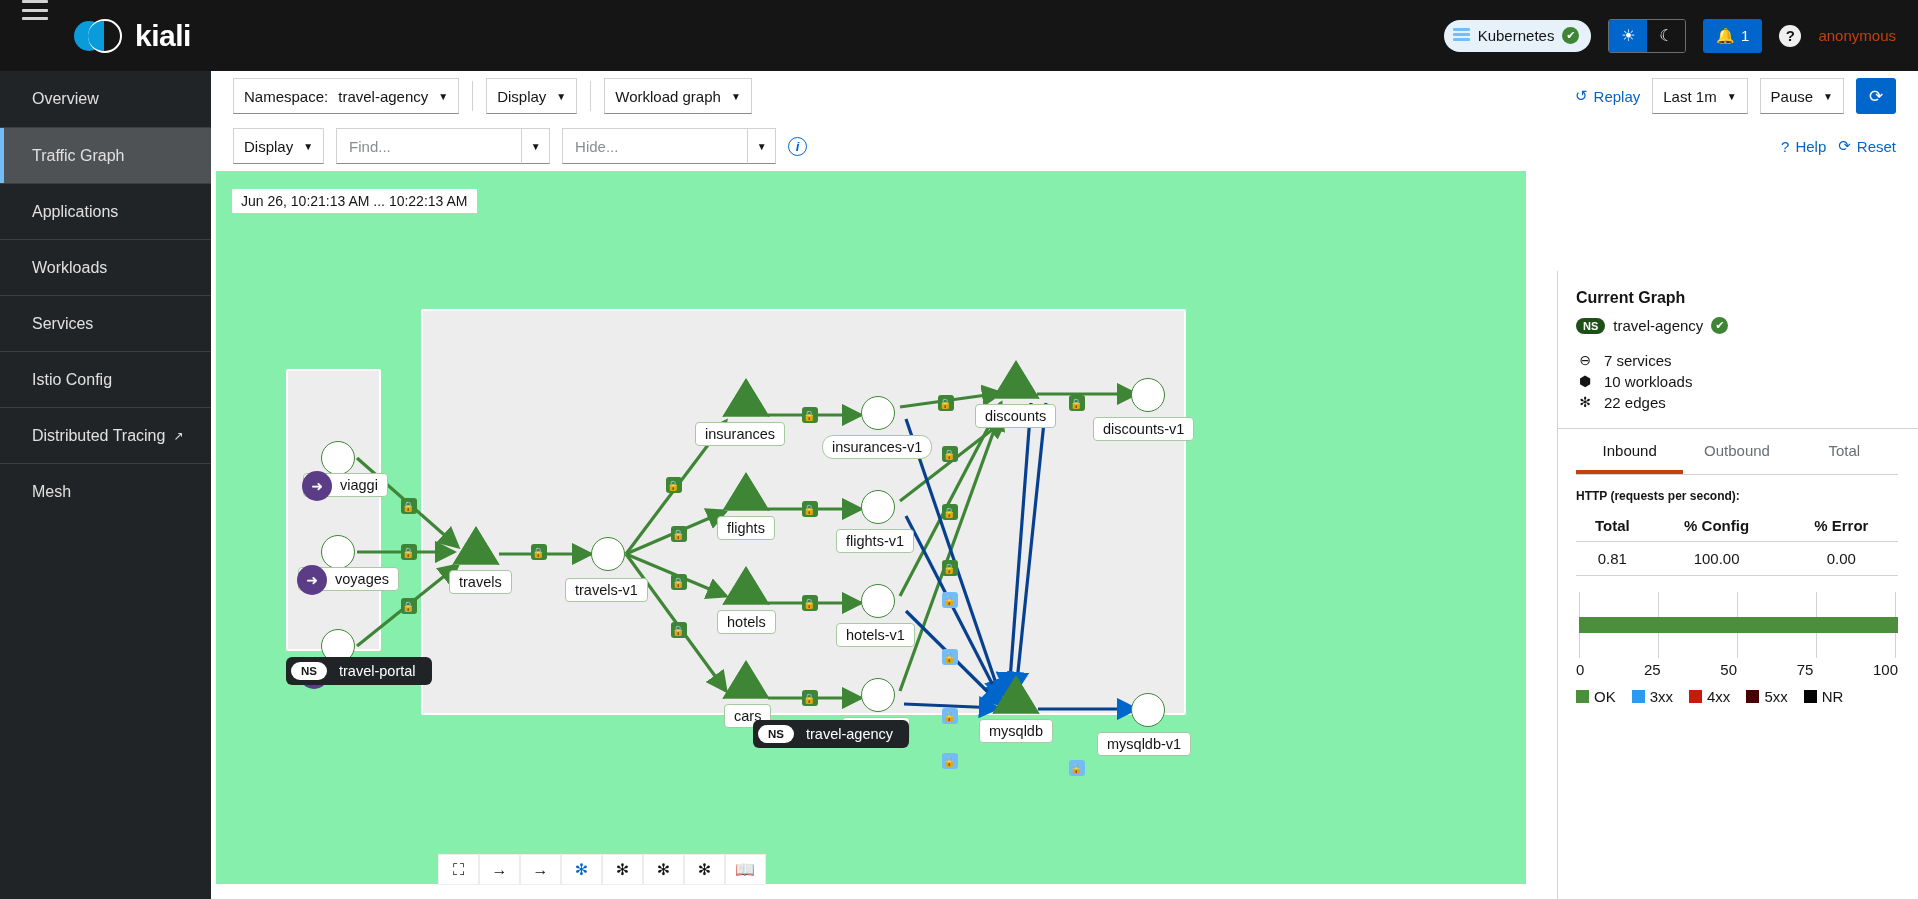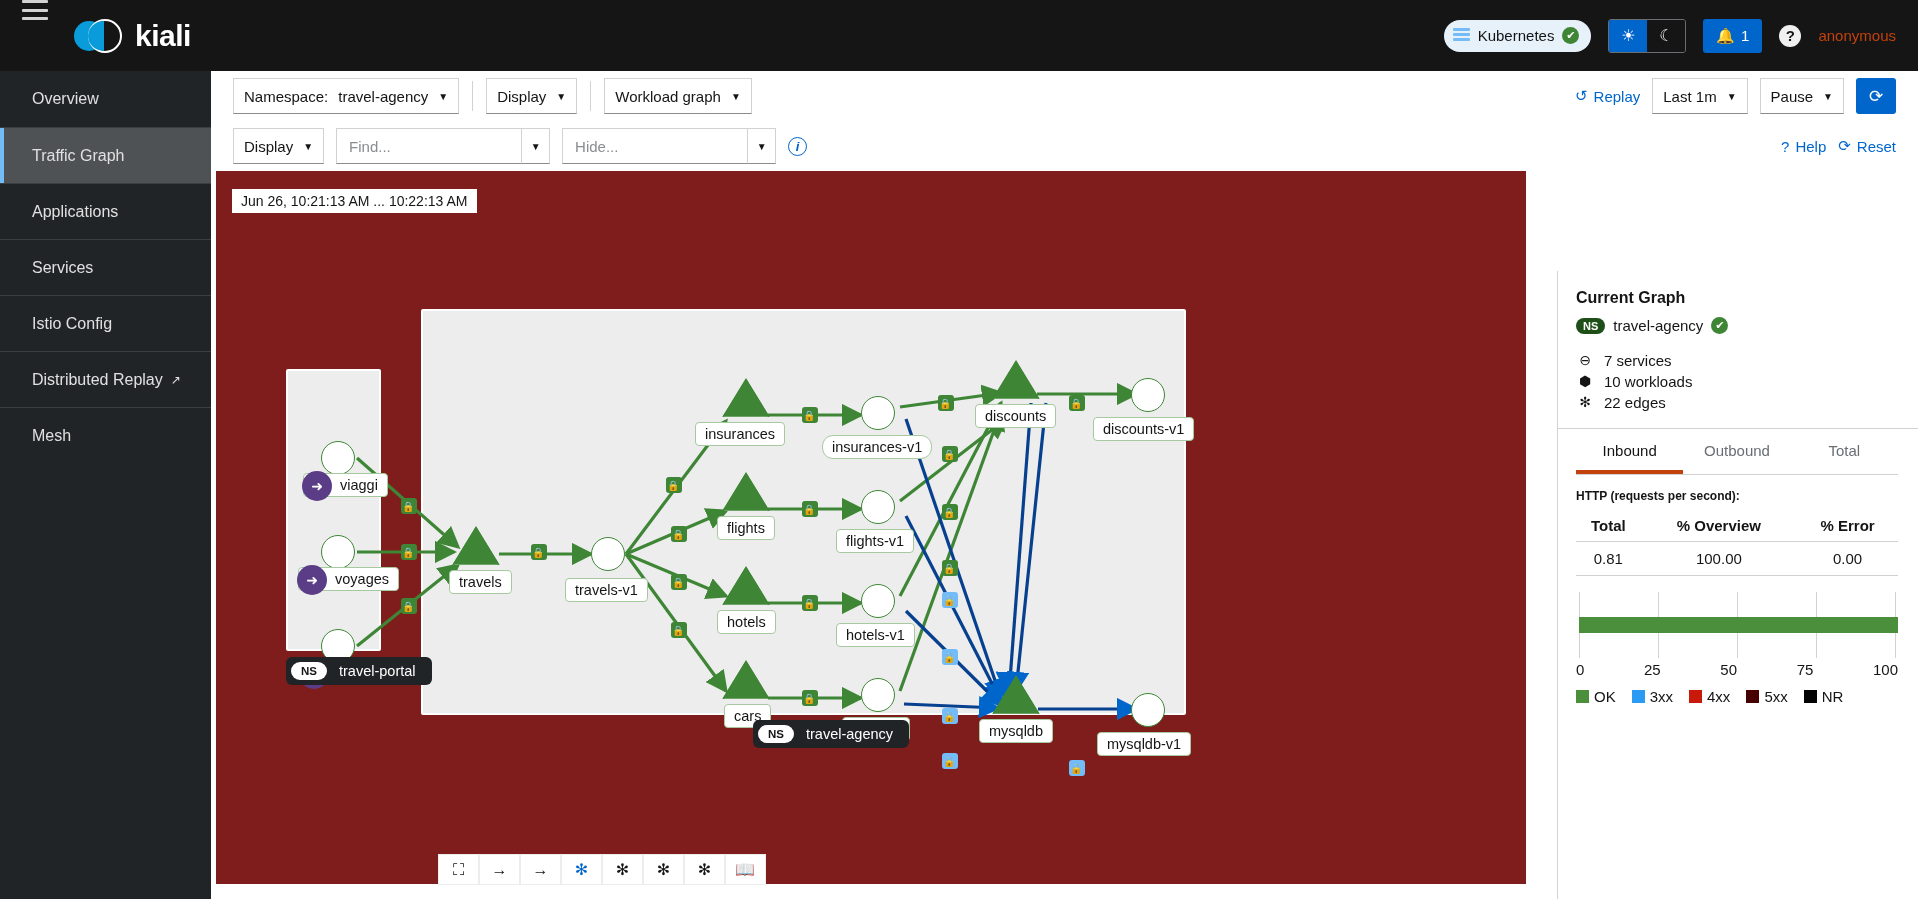--- a/index.html
+++ b/index.html
@@ -88,21 +88,21 @@
   .find-input input::placeholder { color:#8a8d90; }
   .mini-caret { border:1px solid #d2d2d2; border-bottom:1px solid #8a8d90; border-left:0;
      width:28px; height:36px; display:flex; align-items:center; justify-content:center;
      font-size:10px; cursor:pointer; background:#fff; }
   .info-i { width:19px; height:19px; border-radius:50%; border:1.6px solid #0066cc;
      color:#0066cc; font-size:13px; font-style:italic; font-weight:700;
      display:flex; align-items:center; justify-content:center; cursor:pointer; }
 
   
   #graph-wrap { position:absolute; left:0; top:100px; width:1707px; height:728px; background:#fff; }
-  #graph-canvas { position:absolute; left:5px; top:0; width:1310px; height:713px; background:#7f1d1d; overflow:hidden;}
+  #graph-canvas { position:absolute; left:5px; top:0; width:1310px; height:713px; background:#86efac; overflow:hidden;}
   .time-chip { position:absolute; left:16px; top:18px; background:#fff; padding:4px 9px;
      font-size:14px; color:#151515; }
 
   .ns-chip { position:absolute; display:flex; align-items:center; gap:12px;
      background:#212427; color:#fff; border-radius:6px; height:28px; padding:0 16px 0 5px; font-size:14.5px; }
   .ns-badge { background:#fff; color:#151515; border-radius:11px; font-size:11.5px;
      font-weight:700; padding:3px 10px; }
 
   .box-outer { position:absolute; border:2px solid #fff; background:#ededed; border-radius:2px; }
 
@@ -207,27 +207,30 @@
   <div class="nav-item">
     <span>Overview</span>
   </div>
   <div class="nav-item active">
     <span>Traffic Graph</span>
   </div>
   <div class="nav-item">
     <span>Applications</span>
   </div>
   <div class="nav-item">
+    <span>Workloads</span>
+  </div>
+  <div class="nav-item">
     <span>Services</span>
   </div>
   <div class="nav-item">
     <span>Istio Config</span>
   </div>
   <div class="nav-item">
-    <span>Distributed Replay</span>
+    <span>Distributed Tracing</span>
     <span class="ext-icon">↗</span>
   </div>
   <div class="nav-item">
     <span>Mesh</span>
   </div>
 </div>
 
 <div id="main">
 
   <div class="toolbar-row">
@@ -506,21 +509,21 @@
         <div class="sp-tab">Total</div>
       </div>
       <div class="sp-tabs-line"></div>
 
       <div class="http-title">HTTP (requests per second):</div>
 
       <table class="rate">
         <tbody>
             <tr>
           <th>Total</th>
-          <th>% Overview</th>
+          <th>% Config</th>
           <th>% Error</th>
         </tr>
         <tr>
           <td>0.81</td>
           <td>100.00</td>
           <td>0.00</td>
         </tr>
       </tbody>
         </table>
 

